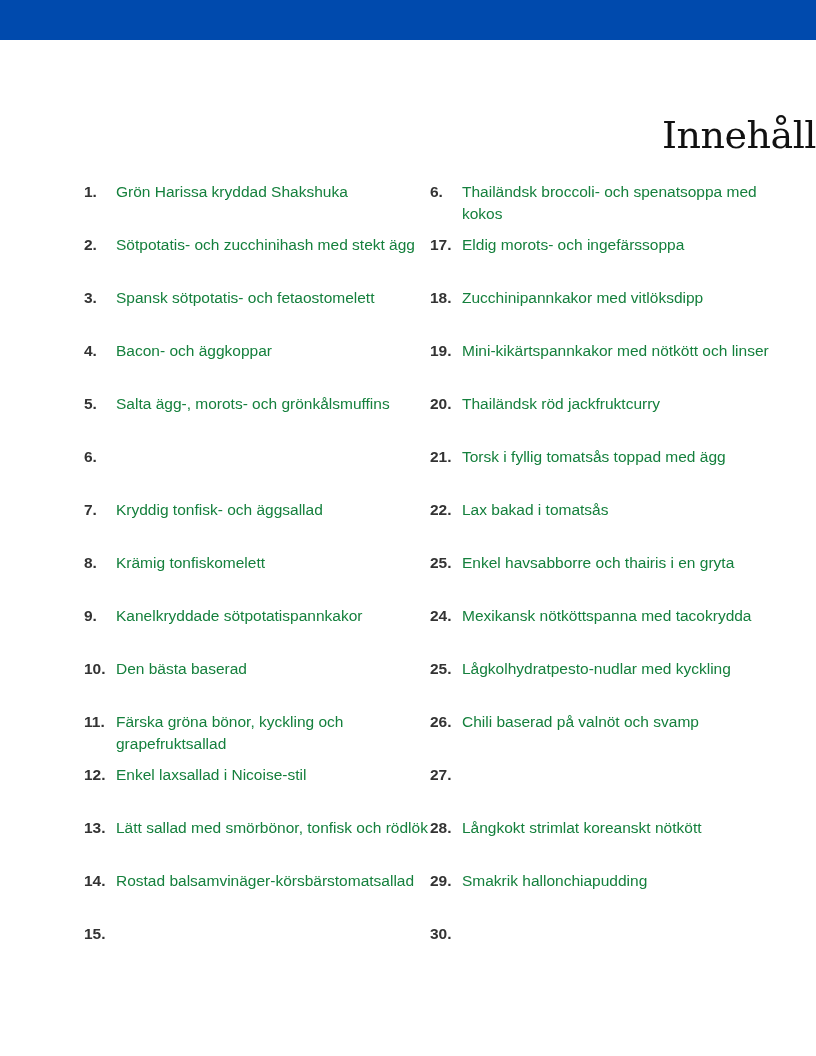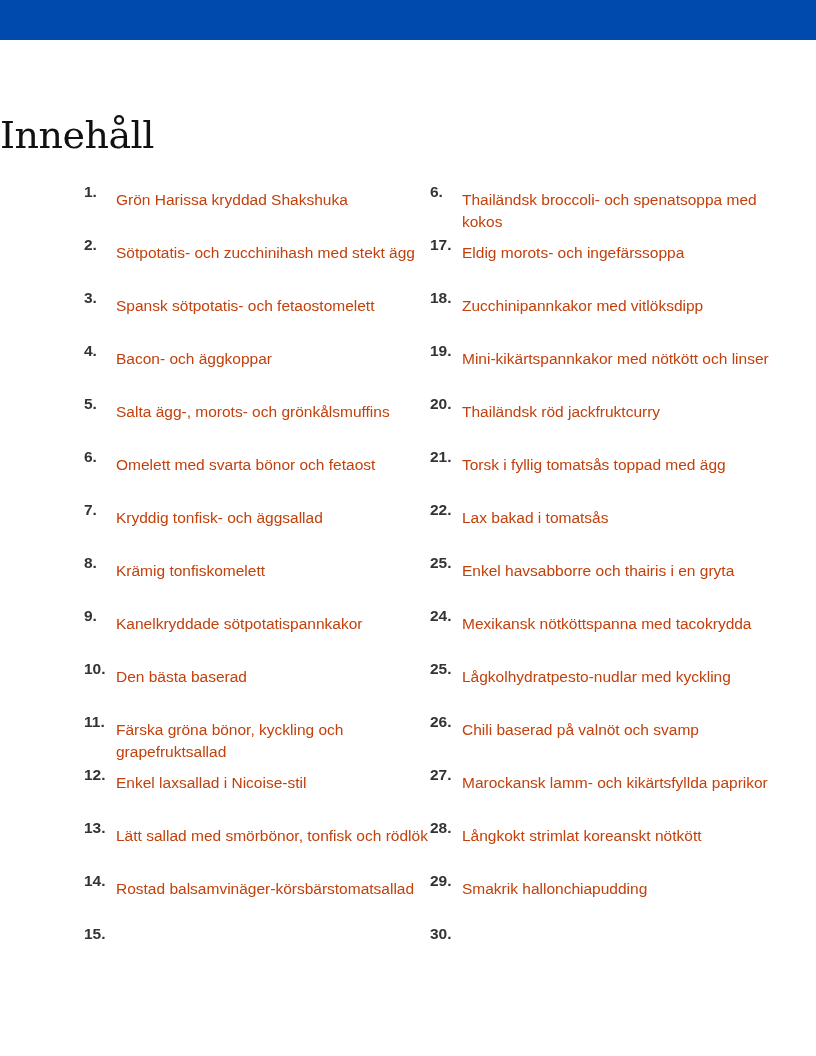--- a/index.html
+++ b/index.html
@@ -2,30 +2,30 @@
 <html><head>
 <meta charset="utf-8">
 <style>
   html, body { margin: 0; padding: 0; }
   body {
     width: 816px; height: 1056px; background: #ffffff; position: relative; overflow: hidden;
     font-family: "Liberation Sans", sans-serif; color: #333333;
   }
   .topbar { position: absolute; left: 0; top: 0; width: 816px; height: 40px; background: #004aad; }
   .title {
-    position: absolute; left: 0; top: 88px; width: 816px; text-align: left;
+    position: absolute; left: 0; top: 88px; width: 816px; text-align: right;
     font-family: "DejaVu Serif", serif; font-size: 38px; color: #111111; font-weight: normal;
     letter-spacing: -0.5px;
   }
   .col { position: absolute; top: 181px; width: 350px; }
   .col.left { left: 84px; }
   .col.right { left: 430px; width: 360px; }
   .item { position: relative; height: 53px; font-size: 15.5px; line-height: 22px; }
   .num { position: absolute; left: 0; top: 0; font-weight: bold; color: #333333; }
-  .txt { position: absolute; left: 32px; top: 8px; right: 0; color: #c2410c; }
+  .txt { position: absolute; left: 32px; top: 0; right: 0; color: #15803d; }
 </style>
 </head>
 <body>
 
 <div class="topbar" style="background: rgb(0, 74, 173);"></div>
 <h1 class="title">Innehåll</h1>
 
 <div class="col left" id="col-left">
     <div class="item">
       <span class="num">1.</span>
@@ -42,21 +42,20 @@
     <div class="item">
       <span class="num">4.</span>
       <span class="txt">Bacon- och äggkoppar</span>
     </div>
     <div class="item">
       <span class="num">5.</span>
       <span class="txt">Salta ägg-, morots- och grönkålsmuffins</span>
     </div>
     <div class="item">
       <span class="num">6.</span>
-      <span class="txt">Omelett med svarta bönor och fetaost</span>
     </div>
     <div class="item">
       <span class="num">7.</span>
       <span class="txt">Kryddig tonfisk- och äggsallad</span>
     </div>
     <div class="item">
       <span class="num">8.</span>
       <span class="txt">Krämig tonfiskomelett</span>
     </div>
     <div class="item">
@@ -127,21 +126,20 @@
     <div class="item">
       <span class="num">25.</span>
       <span class="txt">Lågkolhydratpesto-nudlar med kyckling</span>
     </div>
     <div class="item">
       <span class="num">26.</span>
       <span class="txt">Chili baserad på valnöt och svamp</span>
     </div>
     <div class="item">
       <span class="num">27.</span>
-      <span class="txt">Marockansk lamm- och kikärtsfyllda paprikor</span>
     </div>
     <div class="item">
       <span class="num">28.</span>
       <span class="txt">Långkokt strimlat koreanskt nötkött</span>
     </div>
     <div class="item">
       <span class="num">29.</span>
       <span class="txt">Smakrik hallonchiapudding</span>
     </div>
     <div class="item">

